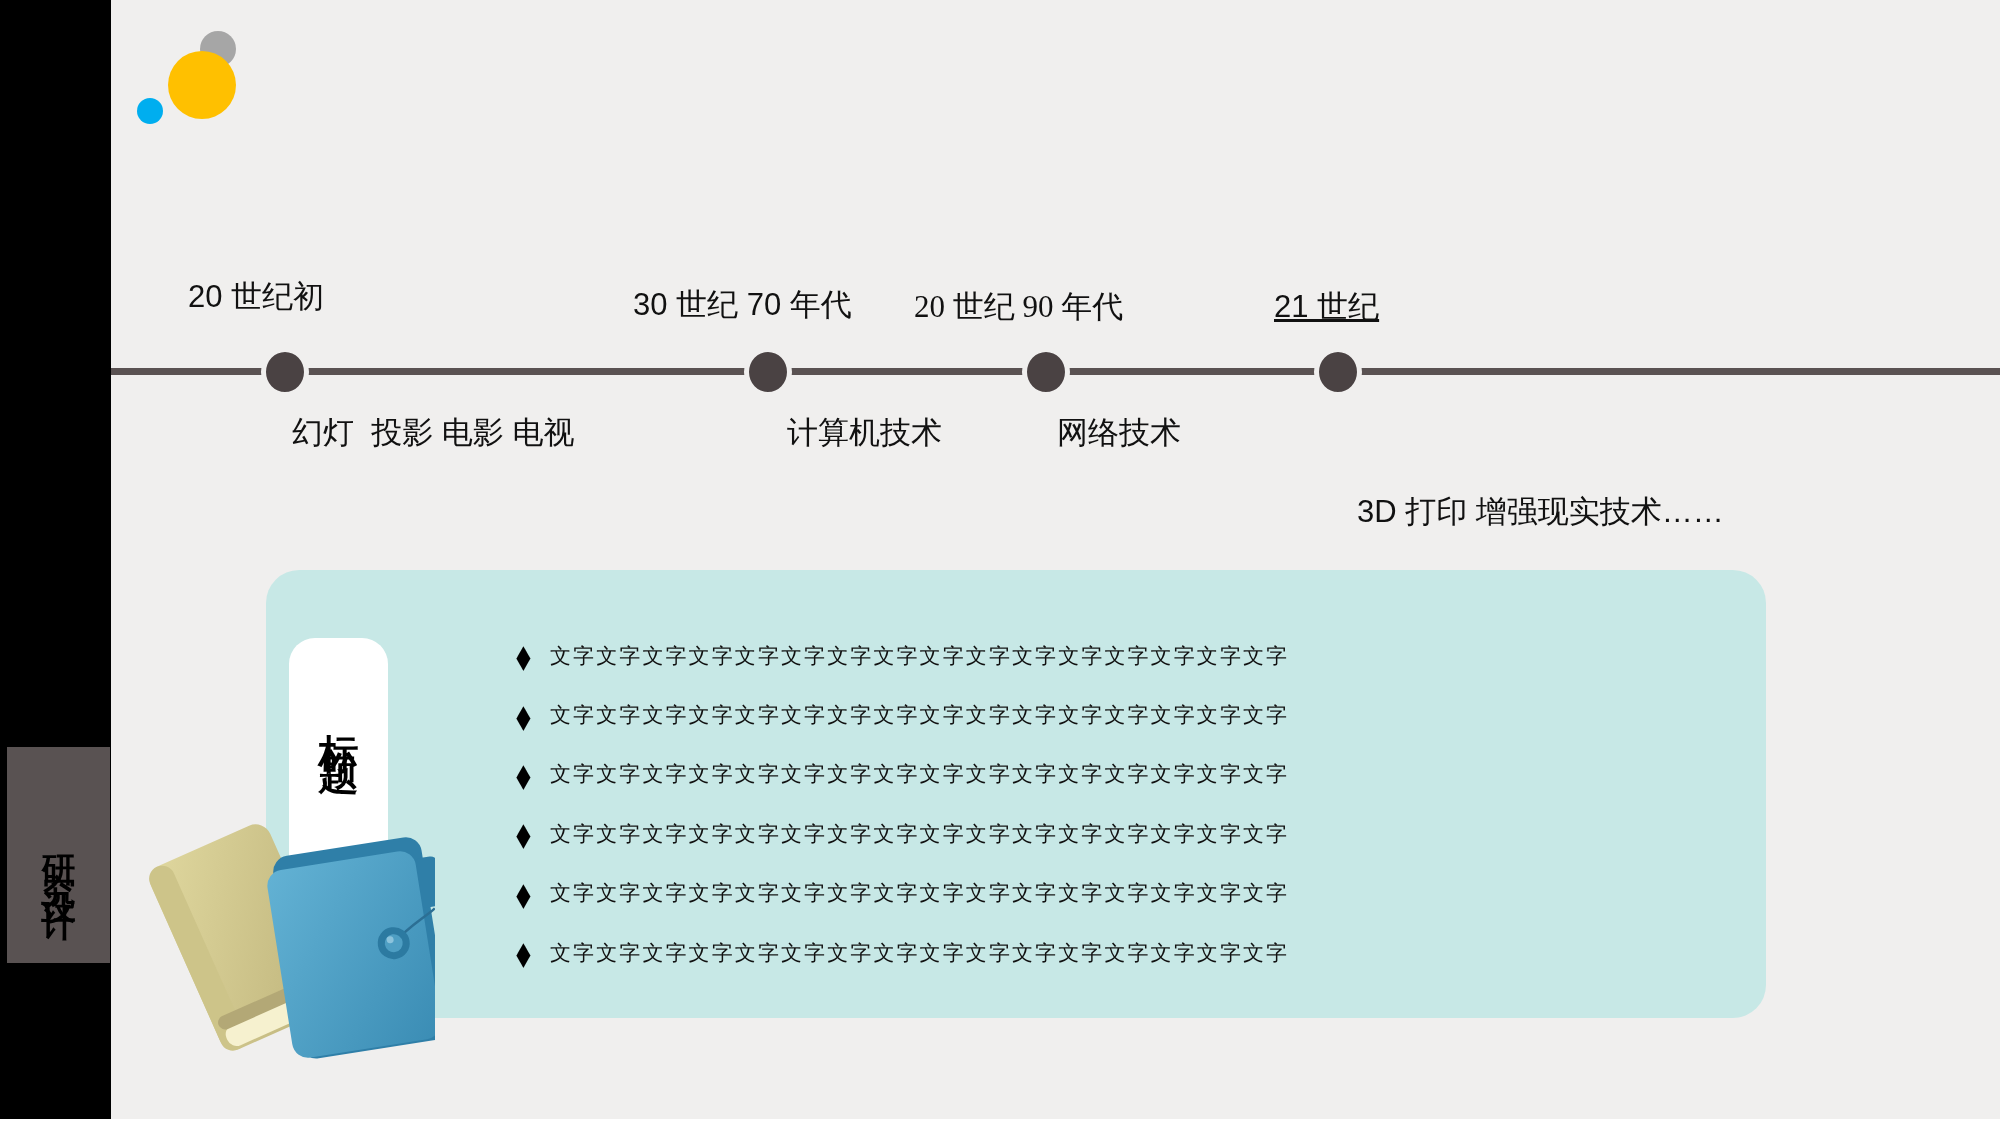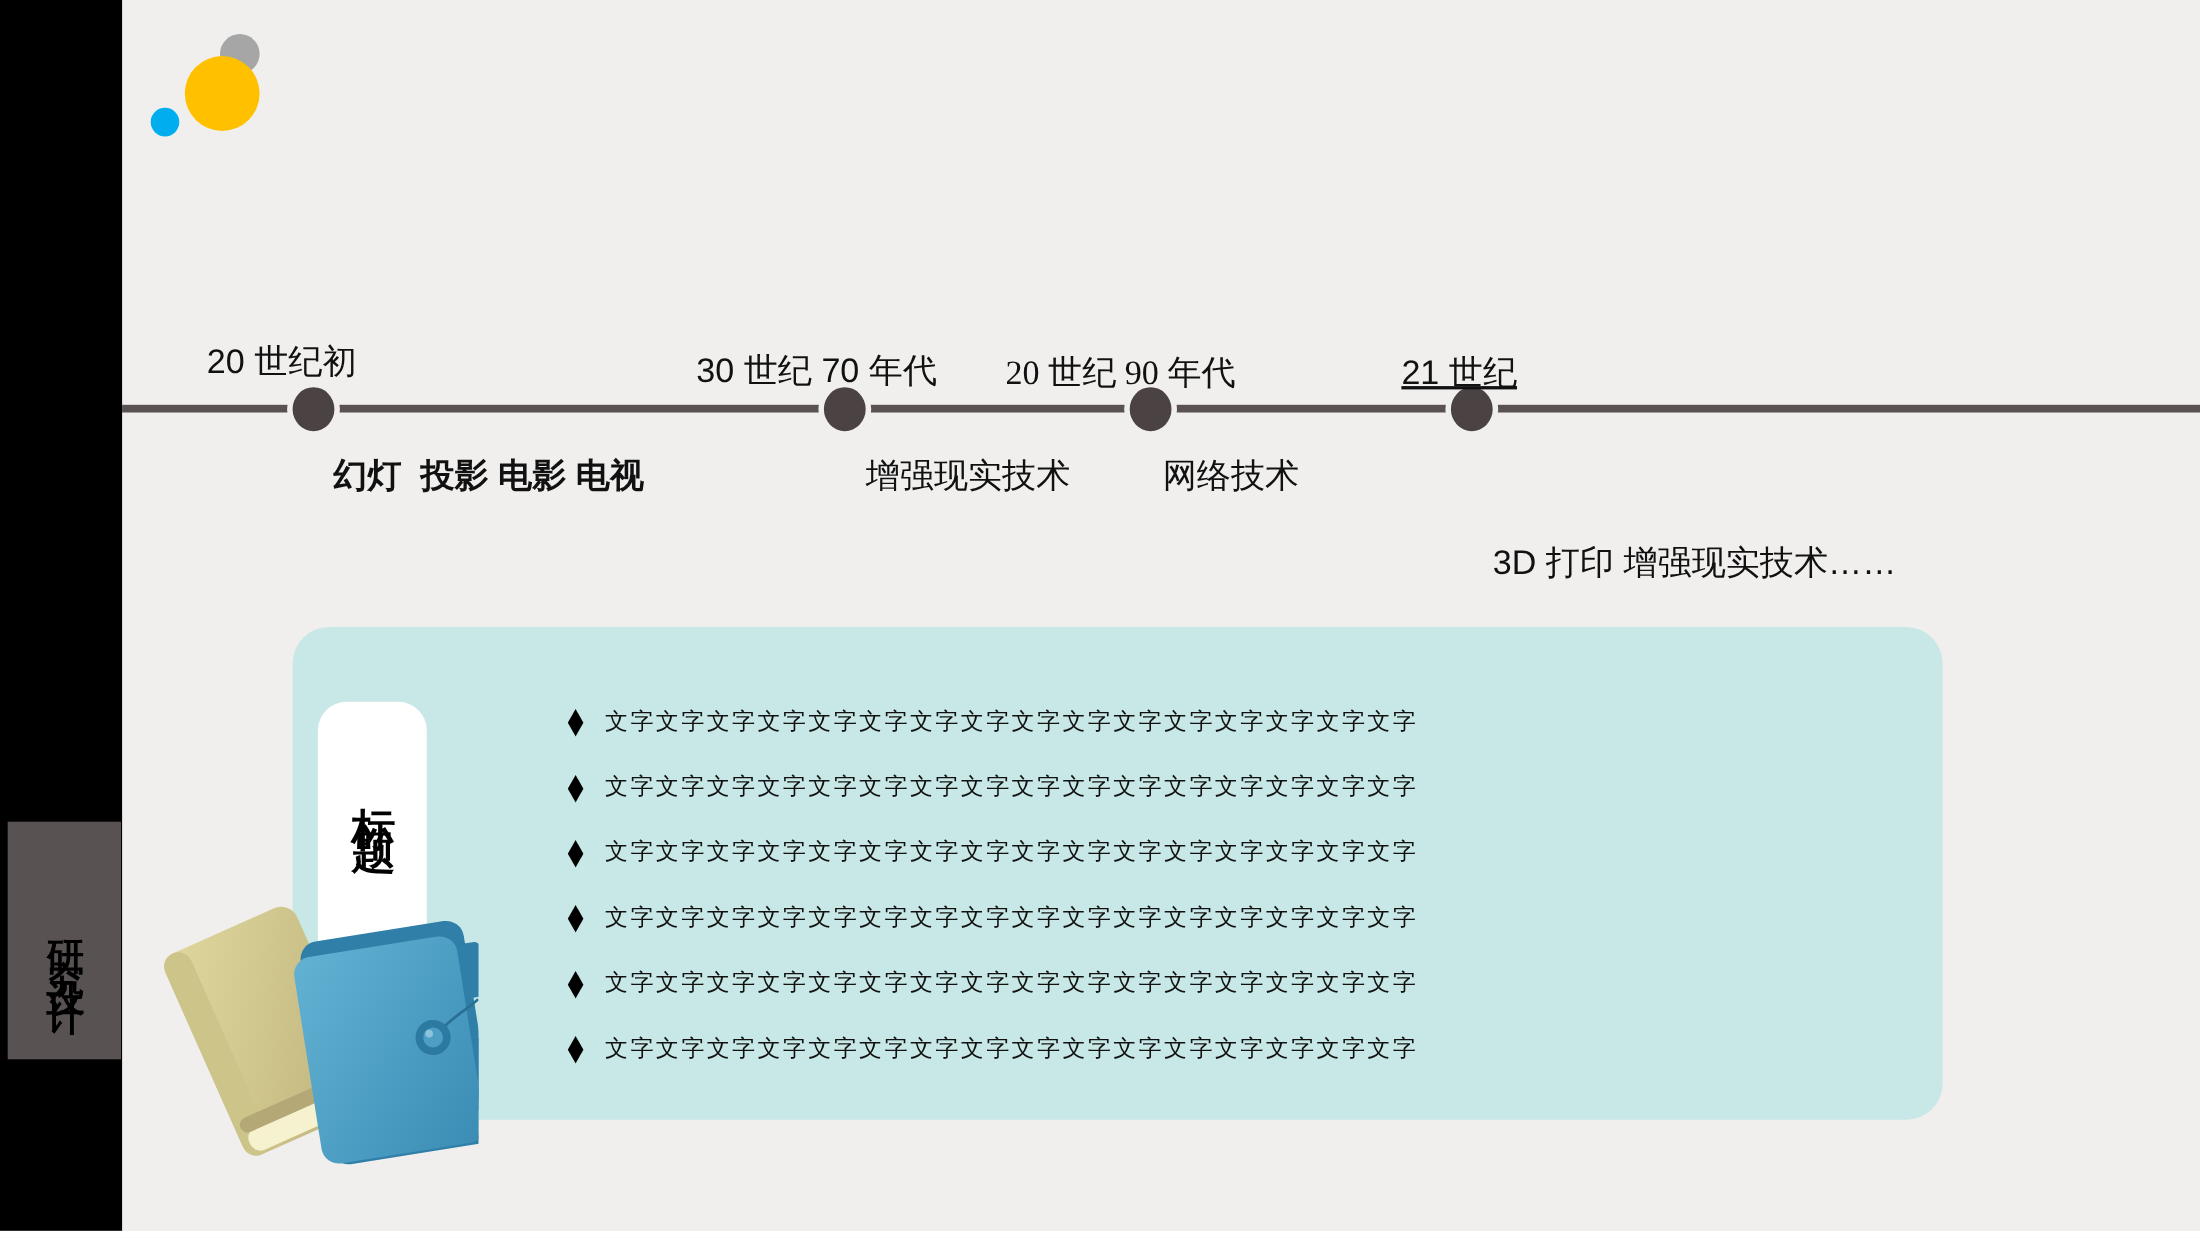--- a/index.html
+++ b/index.html
@@ -48,30 +48,30 @@
     position:absolute;top:347px;width:38px;height:40px;border-radius:50%;
     background:var(--dot,#4a4243);
     border:5px solid var(--bg,#f0efee);
     box-sizing:content-box;
   }
   .tl-dot.d1{left:261px;}
   .tl-dot.d2{left:744px;}
   .tl-dot.d3{left:1022px;}
   .tl-dot.d4{left:1314px;}
   .era{
-    position:absolute;font-size:31px;line-height:34px;color:#111111;white-space:pre;margin-top:32px;
+    position:absolute;font-size:31px;line-height:34px;color:#111111;white-space:pre;
   }
   .era.e1{left:188px;top:280px;}
   .era.e2{left:633px;top:288px;}
   .era.e3{left:914px;top:290px;font-family:Liberation Serif, serif;}
   .era.e4{left:1274px;top:290px;text-decoration:underline;}
   .detail{
     position:absolute;font-size:31px;line-height:34px;color:#111111;white-space:pre;
   }
-  .detail.t1{left:303px;top:416px;font-weight:bold;}
+  .detail.t1{left:292px;top:416px;}
   .detail.t2{left:787px;top:416px;}
   .detail.t3{left:1057px;top:416px;}
   .detail.t4a{left:1357px;top:434px;}
   .detail.t4b{left:1357px;top:495px;}
   
   .panel{
     position:absolute;left:266px;top:570px;width:1500px;height:448px;
     background:var(--panel,#c7e8e6);
     border-radius:33px;
   }
@@ -125,21 +125,21 @@
   <div class="tl-dot d2"></div>
   <div class="tl-dot d3"></div>
   <div class="tl-dot d4"></div>
 
   <div class="era e1">20 世纪初</div>
   <div class="era e2">30 世纪 70 年代</div>
   <div class="era e3">20 世纪 90 年代</div>
   <div class="era e4">21 世纪</div>
 
   <div class="detail t1">幻灯  投影 电影 电视</div>
-  <div class="detail t2">增强现实技术</div>
+  <div class="detail t2">计算机技术</div>
   <div class="detail t3">网络技术</div>
   <div class="detail t4b">3D 打印 增强现实技术……</div>
 
   <div class="panel">
     <div class="title-tab">
       <span>标题</span>
     </div>
     <div class="bullets">
       <div class="bullet-row">
         <span class="bullet-diamond">◆</span>

